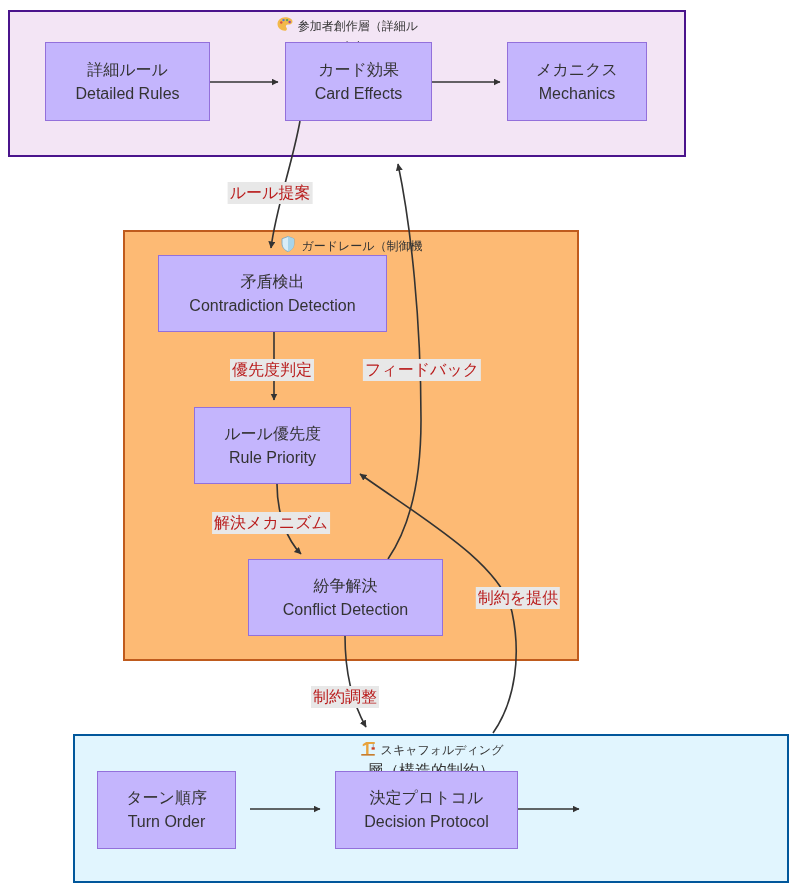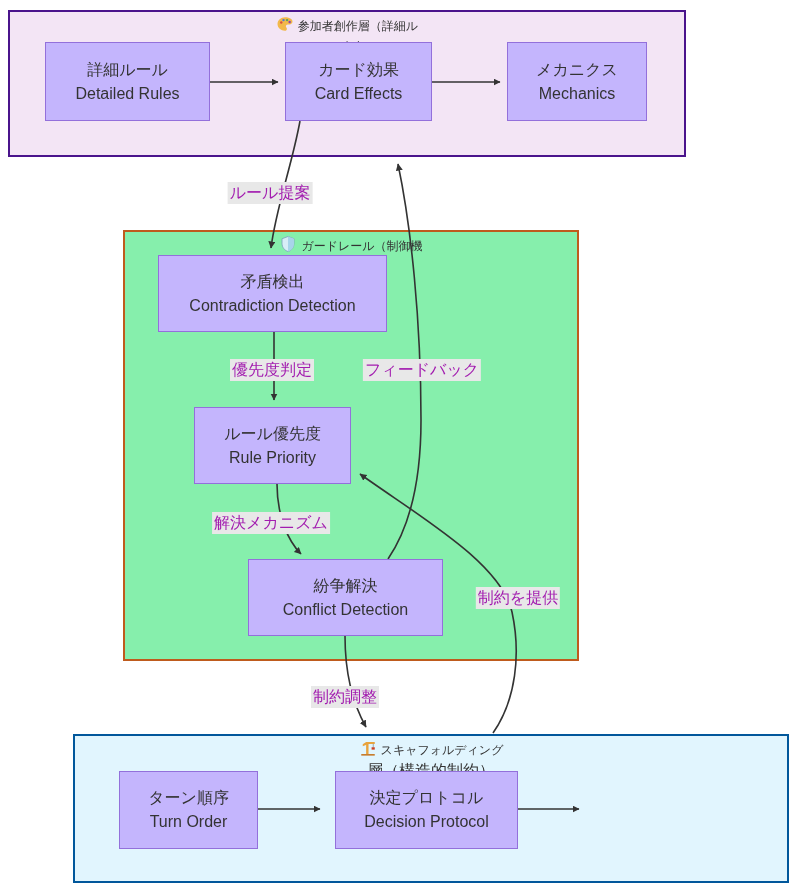--- a/index.html
+++ b/index.html
@@ -13,21 +13,21 @@
     overflow: hidden;
   }
   
   .subgraph { position: absolute; z-index: 0; }
   .sg-participant {
     left: 8px; top: 10px; width: 678px; height: 147px;
     background: #f3e5f5; border: 2px solid #4a148c;
   }
   .sg-guardrail {
     left: 123px; top: 230px; width: 456px; height: 431px;
-    background: #86efac; border: 2px solid #bf5b1d;
+    background: #fdba74; border: 2px solid #bf5b1d;
   }
   .sg-scaffolding {
     left: 73px; top: 734px; width: 716px; height: 149px;
     background: #e1f5fe; border: 2px solid #01579b;
   }
   .sg-title {
     position: absolute; left: 0; right: 0; top: 3px;
     text-align: center; font-size: 12px; line-height: 21px; color: #333333;
     white-space: nowrap;
   }
@@ -47,28 +47,28 @@
     display: flex; flex-direction: column; align-items: center; justify-content: center;
     text-align: center; font-size: 16px; line-height: 24px; color: #333333;
     white-space: nowrap;
   }
   .n-detailed    { left: 45px;  top: 42px;  width: 165px; height: 79px; }
   .n-cardfx      { left: 285px; top: 42px;  width: 147px; height: 79px; }
   .n-mechanics   { left: 507px; top: 42px;  width: 140px; height: 79px; }
   .n-contradict  { left: 158px; top: 255px; width: 229px; height: 77px; }
   .n-priority    { left: 194px; top: 407px; width: 157px; height: 77px; }
   .n-conflict    { left: 248px; top: 559px; width: 195px; height: 77px; }
-  .n-turnorder   { left: 119px; top: 771px; width: 139px; height: 78px; }
+  .n-turnorder   { left: 97px; top: 771px; width: 139px; height: 78px; }
   .n-decision    { left: 327px; top: 771px; width: 183px; height: 78px; margin-left: 8px; }
   .n-wincond     { left: 586px; top: 770px; width: 168px; height: 79px; }
   
   .edge-label {
     position: absolute; z-index: 3;
     transform: translate(-50%, -50%);
-    background: #e8e8e8; color: #a21caf;
+    background: #e8e8e8; color: #b91c1c;
     font-size: 16px; line-height: 22px; padding: 0 2px;
     white-space: nowrap;
   }
   .el-proposal   { left: 270px; top: 193px; }
   .el-priority   { left: 272px; top: 370px; }
   .el-feedback   { left: 422px; top: 370px; }
   .el-mechanism  { left: 271px; top: 523px; }
   .el-provide    { left: 518px; top: 598px; }
   .el-adjust     { left: 345px; top: 697px; }
 </style>

